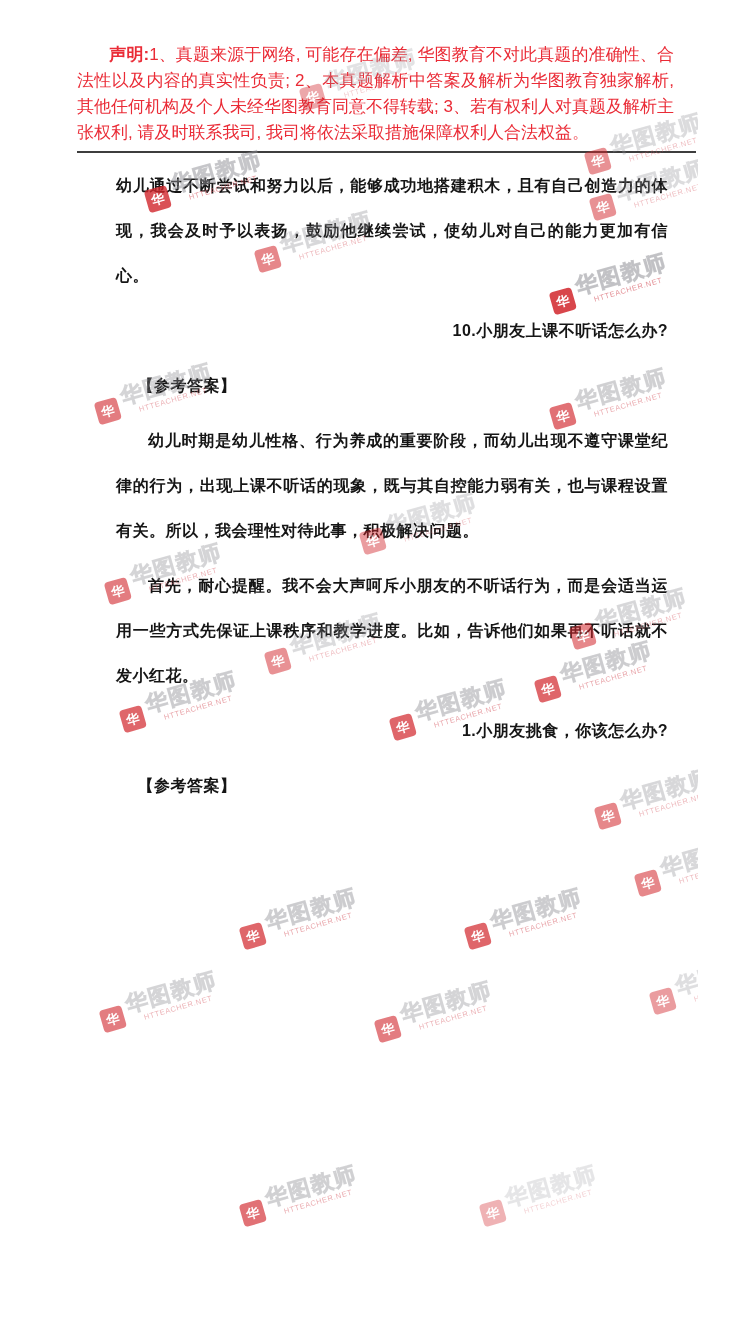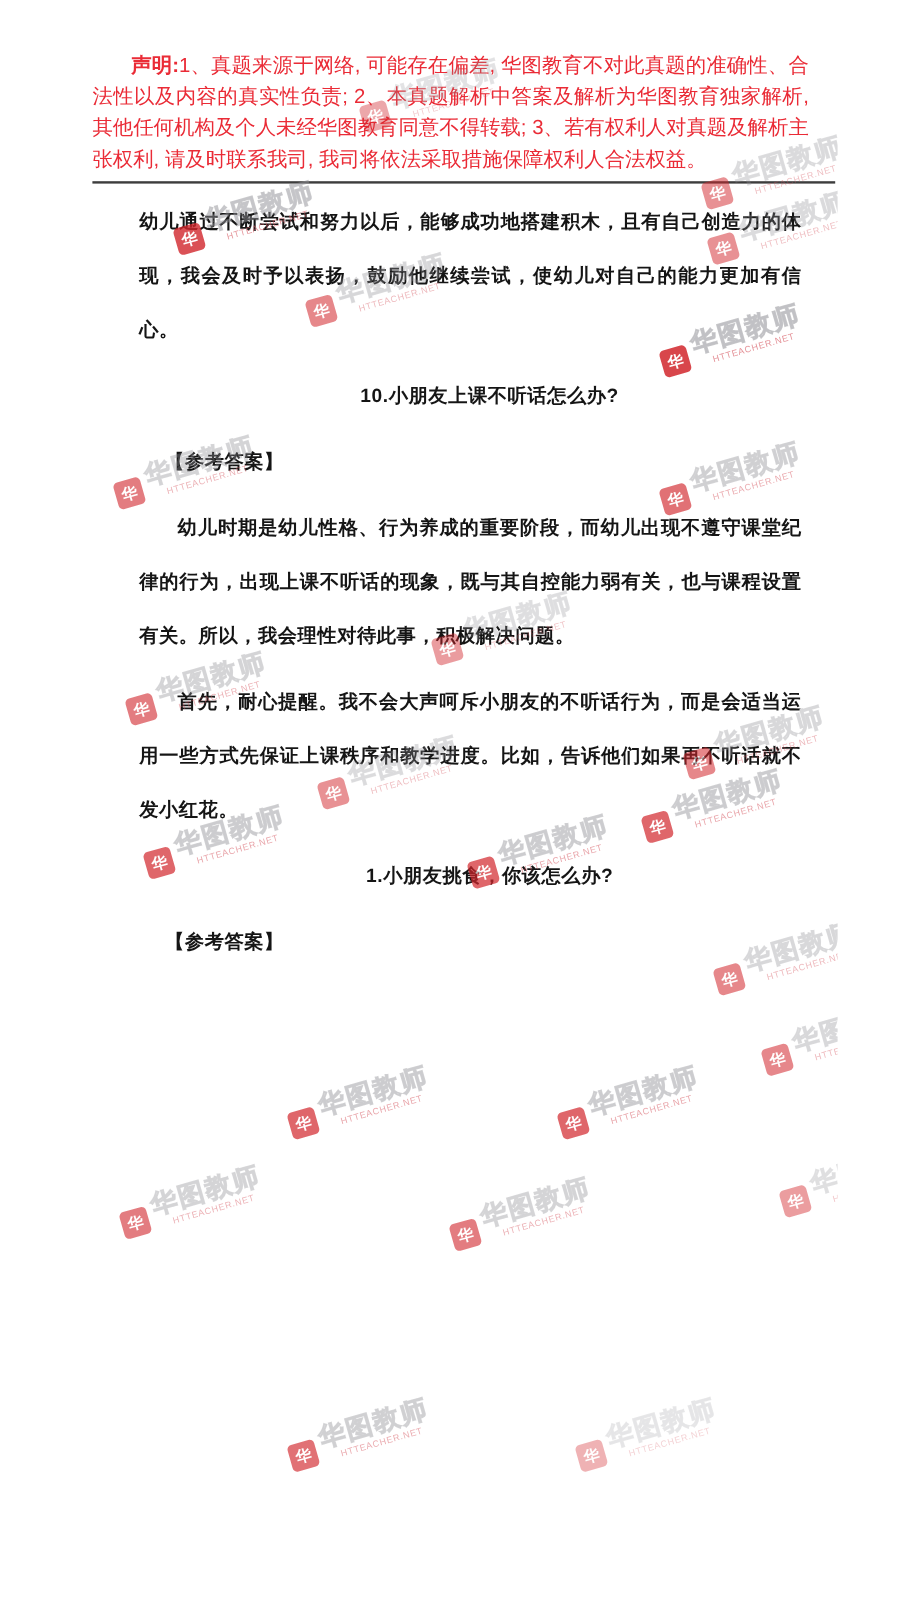--- a/index.html
+++ b/index.html
@@ -19,21 +19,21 @@
   .rule{height:0;border-top:2px solid #3d3d3d;margin:5px 2px 0 27px;}
   
   .content{position:relative;z-index:1;padding:0 20px 0 56px;margin-top:9px;}
   .para{
     margin:10px;font-size:16px;line-height:45px;color:#151515;
     font-weight:700;text-align:justify;word-break:break-all;
     letter-spacing:0.5px;
   }
   .para.continuation{text-indent:0;}
   .para.indent{text-indent:2em;}
-  .para.question{text-indent:2em;text-align:center;}
+  .para.question{text-indent:2em;text-align:right;}
   .para.answer_label{text-indent:1.35em;text-align:left;}
   
   .wm-layer{position:absolute;inset:0;z-index:2;pointer-events:none;}
   .wm{
     position:absolute;display:flex;align-items:flex-start;gap:5px;
     transform:rotate(-16deg);transform-origin:left center;
     pointer-events:none;white-space:nowrap;
   }
   .wm-logo{
     width:23px;height:23px;border-radius:4px;margin-top:13px;

